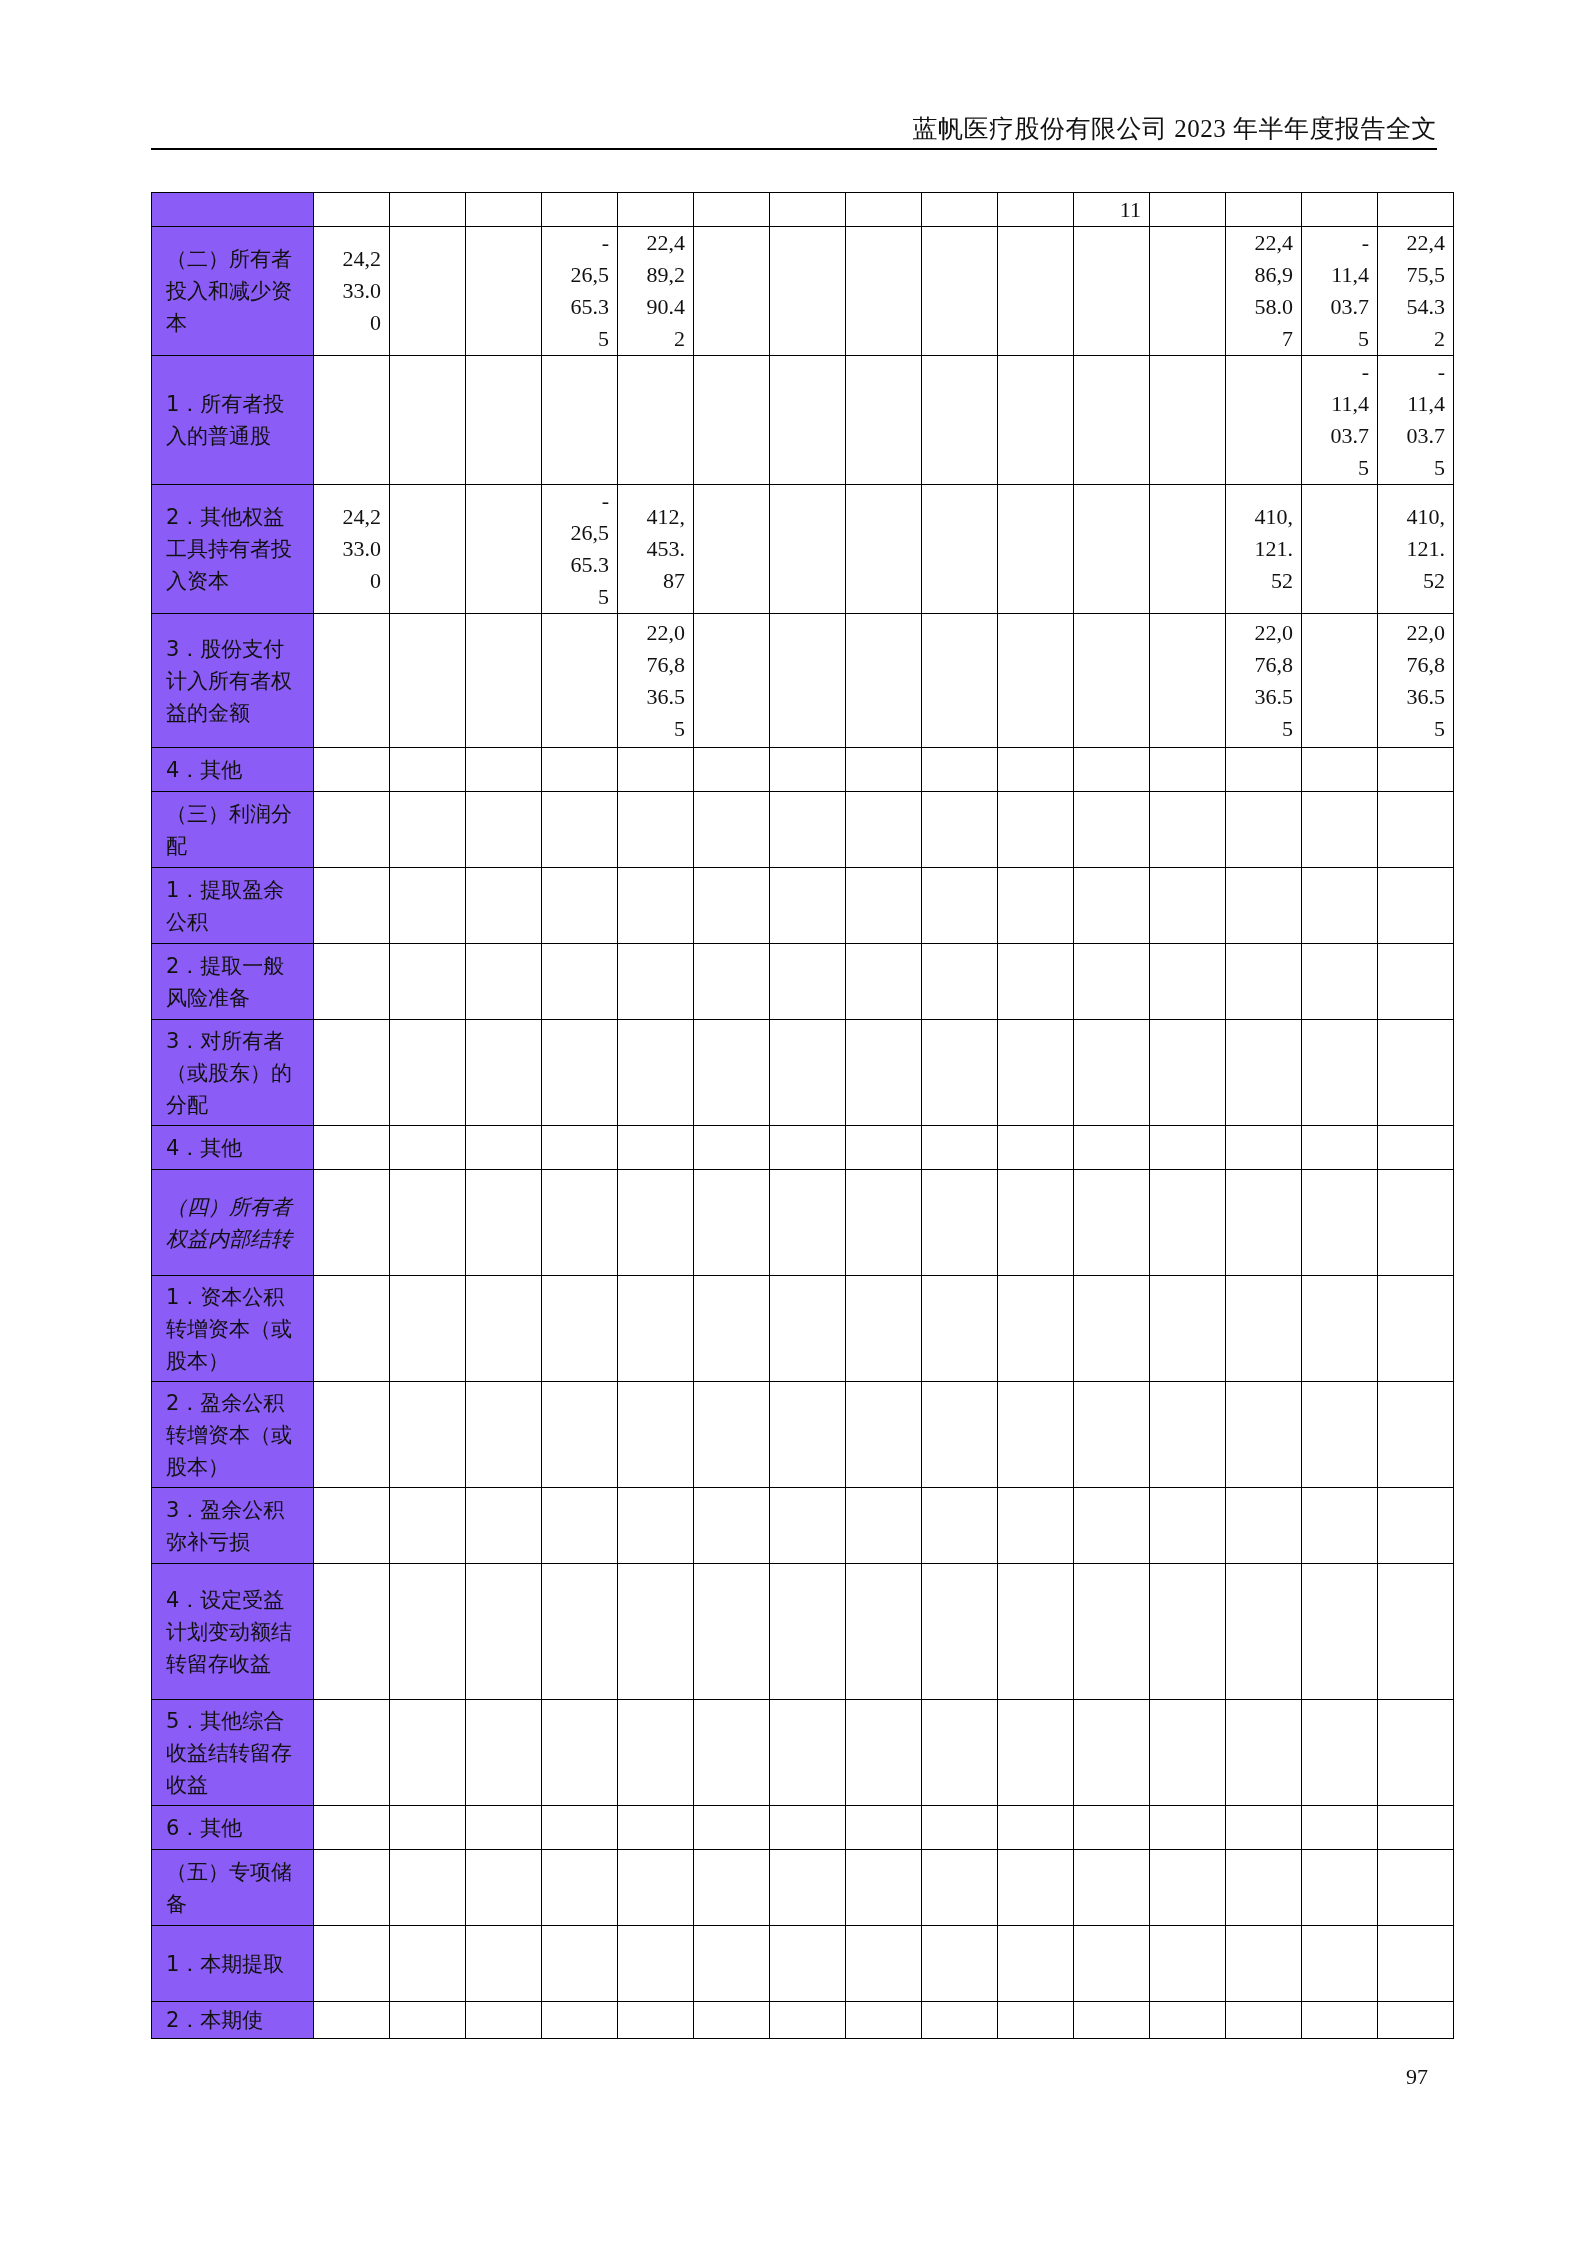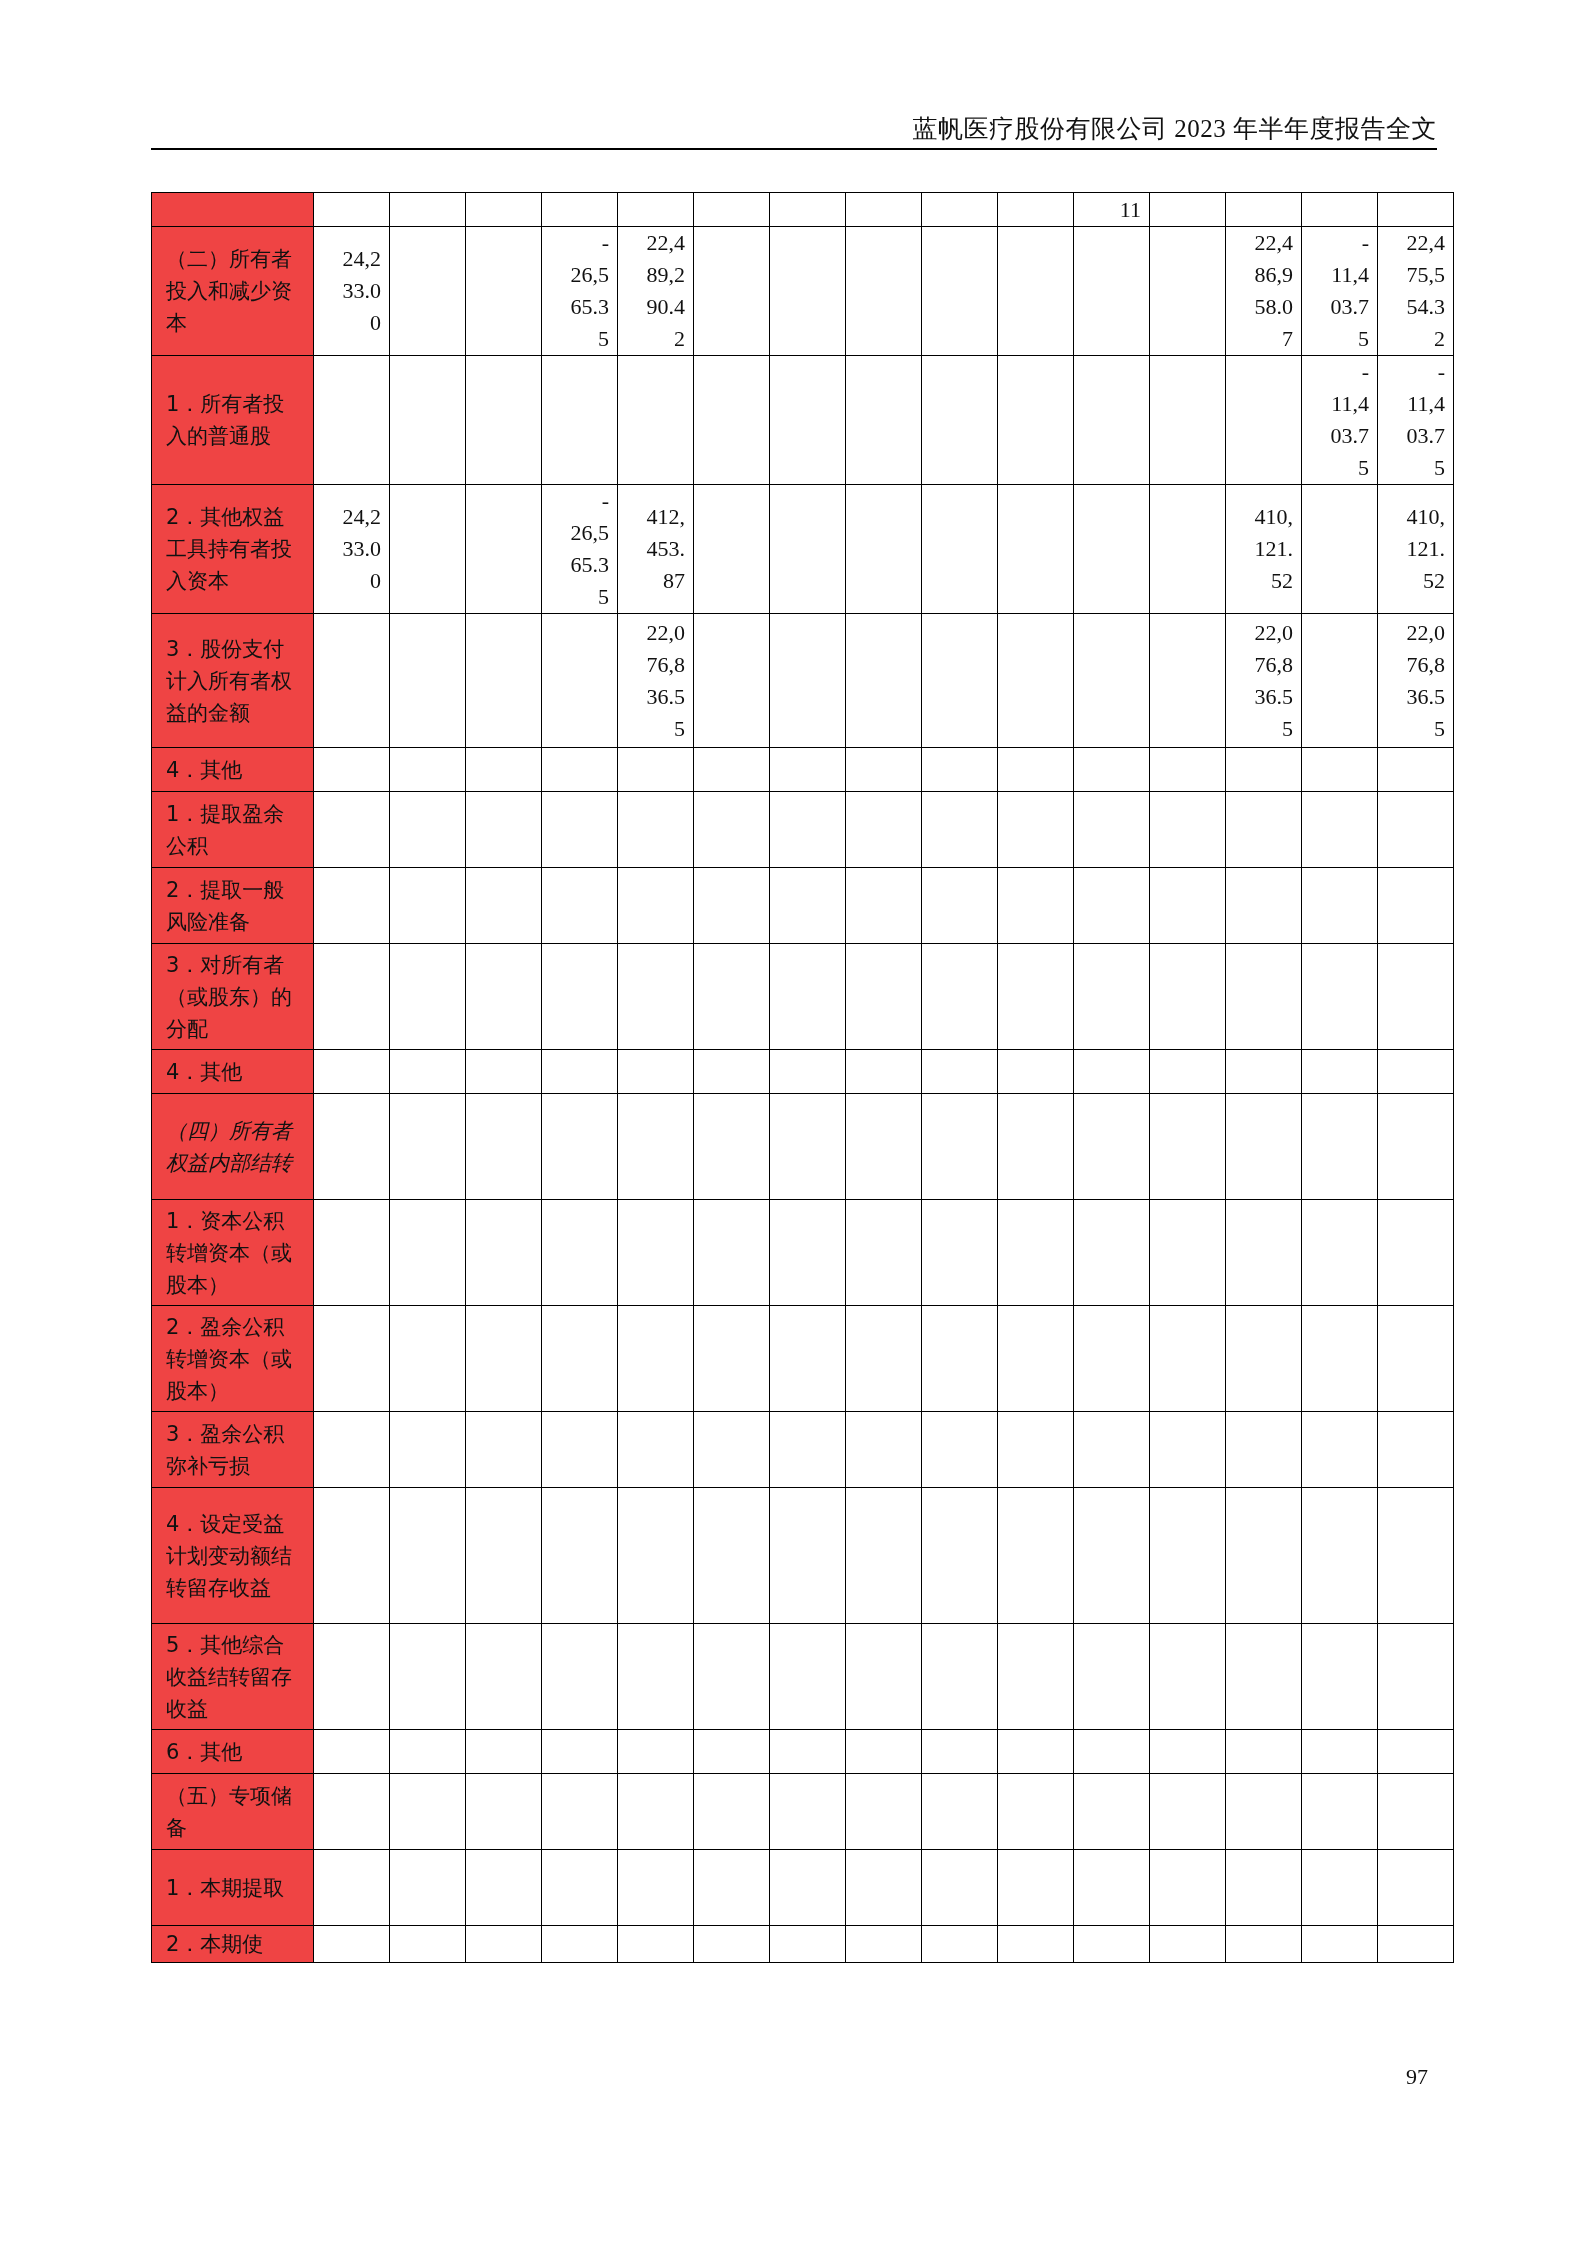--- a/index.html
+++ b/index.html
@@ -2,21 +2,21 @@
 <html><head>
 <meta charset="utf-8">
 <style>
   html, body { margin:0; padding:0; background:#ffffff; }
   body { width:1587px; height:2245px; position:relative; font-family:"Liberation Serif","DejaVu Serif",serif; color:#111; }
   .header { position:absolute; left:151px; top:112px; width:1286px; height:36px; }
   .header-title { position:absolute; right:0; top:0; font-size:25px; letter-spacing:0.5px; color:#111; }
   .header-rule { position:absolute; left:0; right:0; top:36px; height:0; border-top:2px solid #000; }
   table.eq { position:absolute; left:151px; top:192px; border-collapse:collapse; table-layout:fixed; width:1300px; }
   table.eq td { border:1.5px solid #000; padding:0 6px; font-size:22px; line-height:32px; vertical-align:middle; overflow:hidden; }
-  table.eq td.label { background:#ef4444; text-align:left; padding:0 8px 0 14px; font-family:"DejaVu Sans","Liberation Sans",sans-serif; font-size:21px; line-height:32px; }
+  table.eq td.label { background:#8b5cf6; text-align:left; padding:0 8px 0 14px; font-family:"DejaVu Sans","Liberation Sans",sans-serif; font-size:21px; line-height:32px; }
   table.eq td.num { text-align:right; padding-right:8px; white-space:pre; }
   .page-num { position:absolute; left:1406px; top:2064px; font-size:22px; }
 </style>
 </head>
 <body>
 
 <div class="header">
   <div class="header-title">蓝帆医疗股份有限公司 2023 年半年度报告全文</div>
   <div class="header-rule"></div>
 </div>
@@ -186,20 +186,38 @@
         <td class="num"></td>
         <td class="num"></td>
         <td class="num"></td>
         <td class="num"></td>
         <td class="num"></td>
         <td class="num"></td>
         <td class="num"></td>
         <td class="num"></td>
       </tr>
       <tr style="height: 76px;">
+        <td class="label">（三）利润分配</td>
+        <td class="num"></td>
+        <td class="num"></td>
+        <td class="num"></td>
+        <td class="num"></td>
+        <td class="num"></td>
+        <td class="num"></td>
+        <td class="num"></td>
+        <td class="num"></td>
+        <td class="num"></td>
+        <td class="num"></td>
+        <td class="num"></td>
+        <td class="num"></td>
+        <td class="num"></td>
+        <td class="num"></td>
+        <td class="num"></td>
+      </tr>
+      <tr style="height: 76px;">
         <td class="label">1．提取盈余公积</td>
         <td class="num"></td>
         <td class="num"></td>
         <td class="num"></td>
         <td class="num"></td>
         <td class="num"></td>
         <td class="num"></td>
         <td class="num"></td>
         <td class="num"></td>
         <td class="num"></td>

